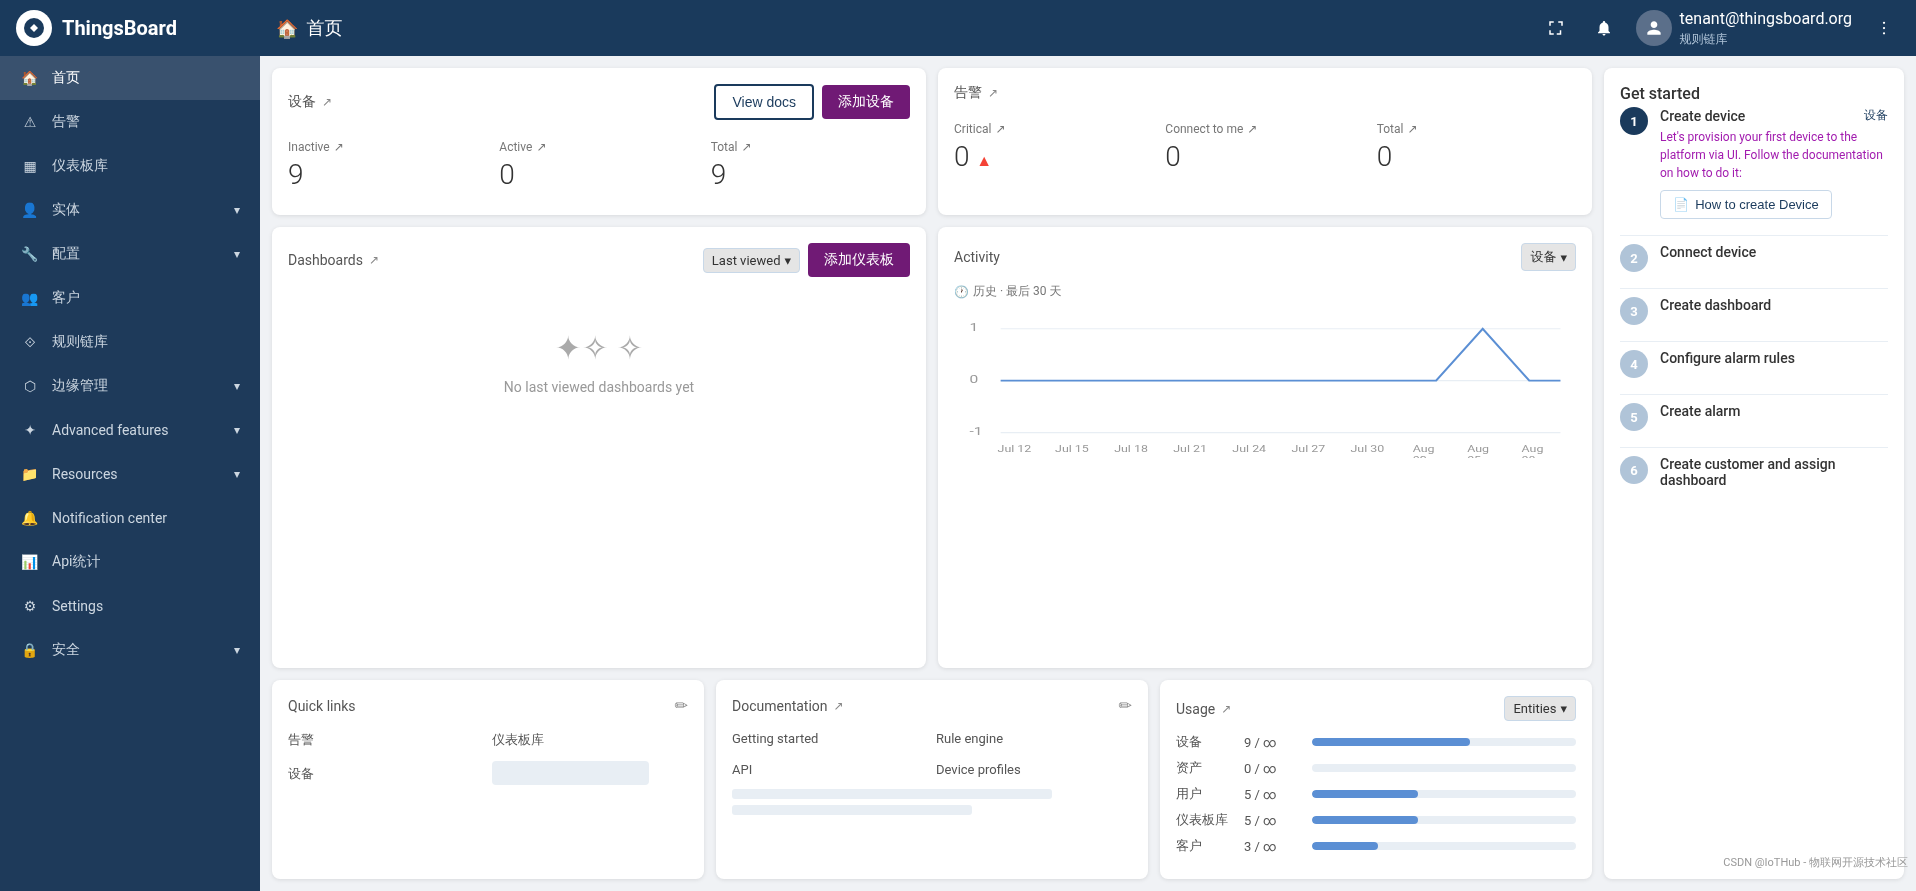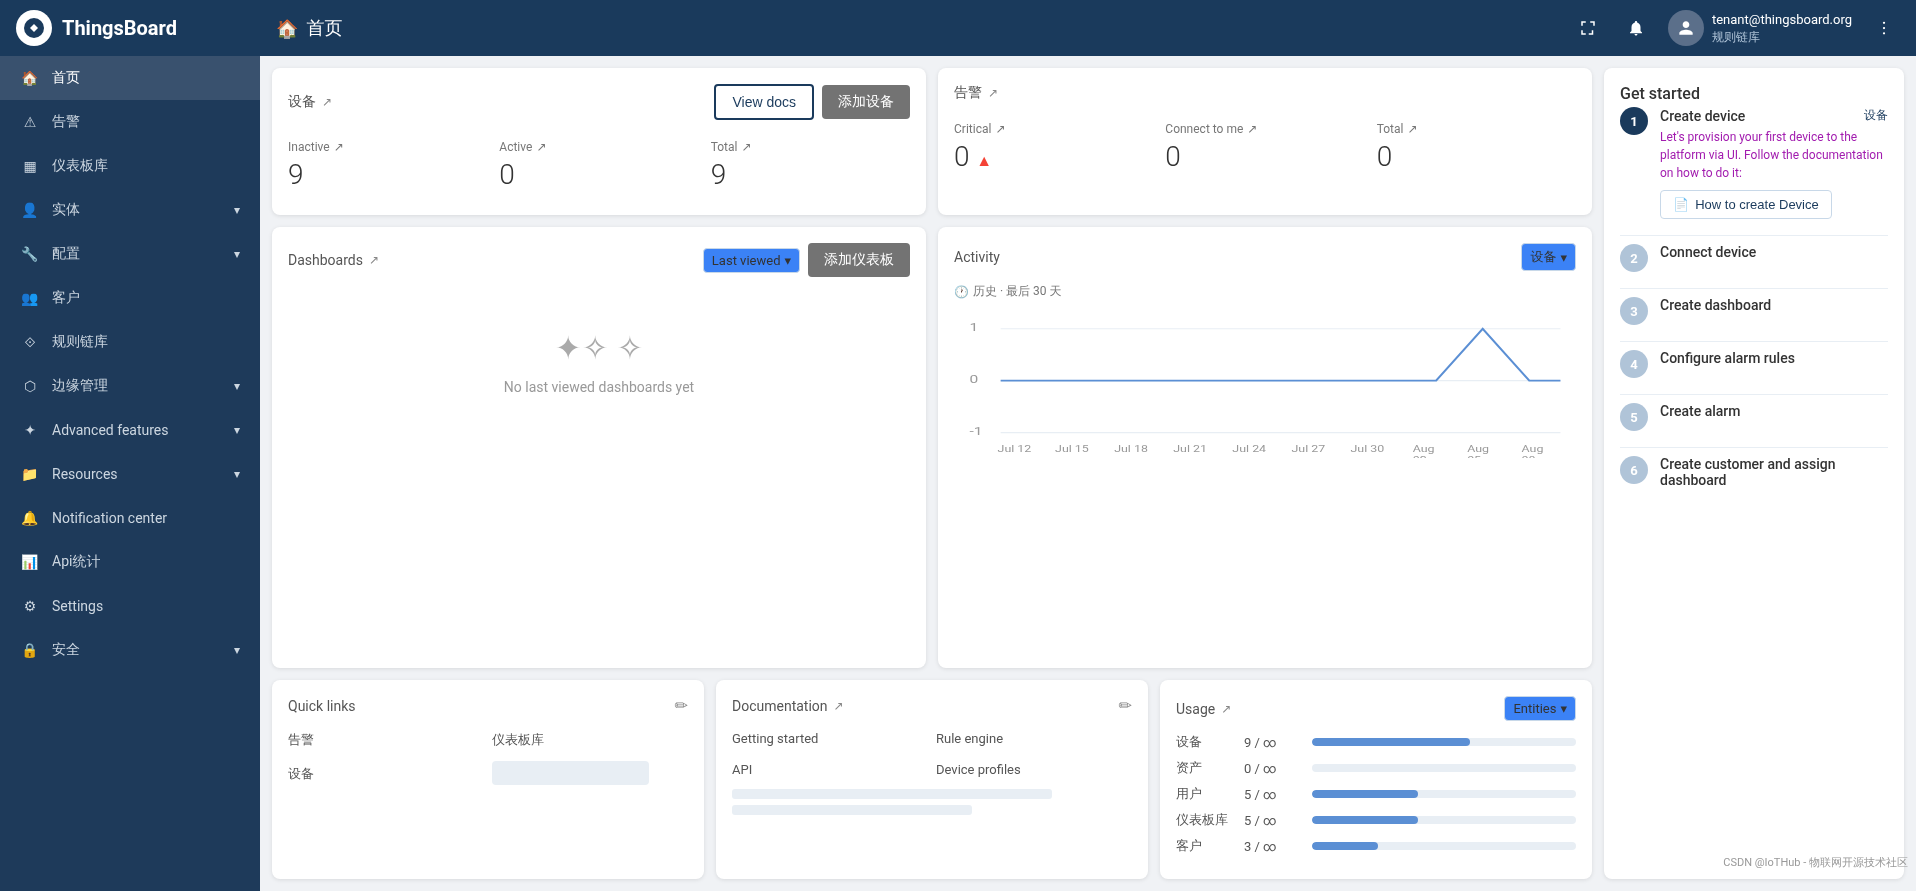--- a/index.html
+++ b/index.html
@@ -9,21 +9,21 @@
     .topbar { background: #1a3a5c; color: white; height: 56px; display: flex; align-items: center; padding: 0 16px; flex-shrink: 0; }
     .topbar-logo { display: flex; align-items: center; gap: 10px; font-size: 20px; font-weight: bold; width: 260px; }
     .topbar-logo .logo-icon { width: 36px; height: 36px; background: white; border-radius: 50%; display: flex; align-items: center; justify-content: center; }
     .topbar-logo .logo-icon svg { width: 24px; height: 24px; }
     .topbar-title { flex: 1; display: flex; align-items: center; gap: 8px; font-size: 18px; }
     .topbar-actions { display: flex; align-items: center; gap: 16px; }
     .topbar-actions .icon-btn { color: white; background: none; border: none; cursor: pointer; width: 32px; height: 32px; display: flex; align-items: center; justify-content: center; border-radius: 50%; }
     .user-info { display: flex; align-items: center; gap: 8px; cursor: pointer; }
     .user-avatar { width: 36px; height: 36px; background: #5b6f8a; border-radius: 50%; display: flex; align-items: center; justify-content: center; color: white; font-size: 18px; }
     .user-text { font-size: 12px; line-height: 1.4; }
-    .user-text .email { font-size: 13px; }
+    .user-text .email { font-size: 16px; }
     .user-text .role { color: #b0c4d8; font-size: 12px; }
 
     
     .main-layout { display: flex; flex: 1; overflow: hidden; }
 
     
     .sidebar { width: 260px; background: #1e3a5a; color: white; flex-shrink: 0; overflow-y: auto; }
     .sidebar-item { display: flex; align-items: center; gap: 12px; padding: 12px 20px; cursor: pointer; font-size: 14px; color: #ccd6e0; transition: background 0.2s; }
     .sidebar-item.active { background: rgba(255,255,255,0.12); color: white; }
     .sidebar-item .item-icon { width: 20px; height: 20px; display: flex; align-items: center; justify-content: center; flex-shrink: 0; }
@@ -45,21 +45,21 @@
     .alerts-card { flex: 1; }
 
     
     .stats-row { display: flex; gap: 12px; }
     .stat-item { flex: 1; padding: 8px 0; }
     .stat-label { font-size: 12px; color: #777; display: flex; align-items: center; gap: 4px; margin-bottom: 4px; }
     .stat-value { font-size: 28px; font-weight: 300; color: #333; }
     .stat-value .alert-icon { font-size: 16px; color: #f44336; }
 
     
-    .btn-primary { background: #737373; color: white; border: none; padding: 8px 16px; border-radius: 4px; cursor: pointer; font-size: 14px; }
+    .btn-primary { background: #701a75; color: white; border: none; padding: 8px 16px; border-radius: 4px; cursor: pointer; font-size: 14px; }
     .btn-outline { background: white; color: #1a3a5c; border: 2px solid #1a3a5c; padding: 8px 16px; border-radius: 4px; cursor: pointer; font-size: 14px; }
 
     
     .dashboards-card { flex: 1; }
     .dash-empty { display: flex; flex-direction: column; align-items: center; justify-content: center; padding: 40px; color: #aaa; }
     .sparkle { font-size: 32px; margin-bottom: 12px; }
 
     
     .activity-card { flex: 1; }
     .history-label { font-size: 12px; color: #777; display: flex; align-items: center; gap: 4px; }
@@ -94,21 +94,21 @@
     .step-item { display: flex; align-items: flex-start; gap: 12px; margin-bottom: 16px; cursor: pointer; }
     .step-num { width: 28px; height: 28px; border-radius: 50%; background: #1a3a5c; color: white; display: flex; align-items: center; justify-content: center; font-size: 13px; font-weight: bold; flex-shrink: 0; }
     .step-num.light { background: #b0c4d8; }
     .step-content { flex: 1; }
     .step-label { font-size: 14px; color: #333; font-weight: 500; display: flex; align-items: center; justify-content: space-between; }
     .step-link { color: #1a3a5c; font-size: 12px; text-decoration: none; cursor: pointer; }
     .step-desc { font-size: 12px; color: #a21caf; margin-top: 4px; line-height: 1.5; }
     .doc-btn { display: flex; align-items: center; gap: 6px; background: white; border: 1px solid #c8d8e8; border-radius: 4px; padding: 6px 12px; cursor: pointer; font-size: 13px; color: #1a3a5c; margin-top: 8px; }
 
     
-    .select-box { border: 1px solid #c8d8e8; border-radius: 4px; padding: 4px 8px; font-size: 13px; cursor: pointer; display: flex; align-items: center; gap: 4px; background: #3b82f6; }
+    .select-box { border: 1px solid #c8d8e8; border-radius: 4px; padding: 4px 8px; font-size: 13px; cursor: pointer; display: flex; align-items: center; gap: 4px; background: #e5e5e5; }
 
     
     .divider { height: 1px; background: #e8eef4; margin: 8px 0; }
 
     
     .chart-svg { width: 100%; height: 150px; }
 
     .footer-note { position: fixed; bottom: 21px; right: 8px; font-size: 11px; color: #999; }
 
     .card-actions { display: flex; gap: 8px; align-items: center; }

